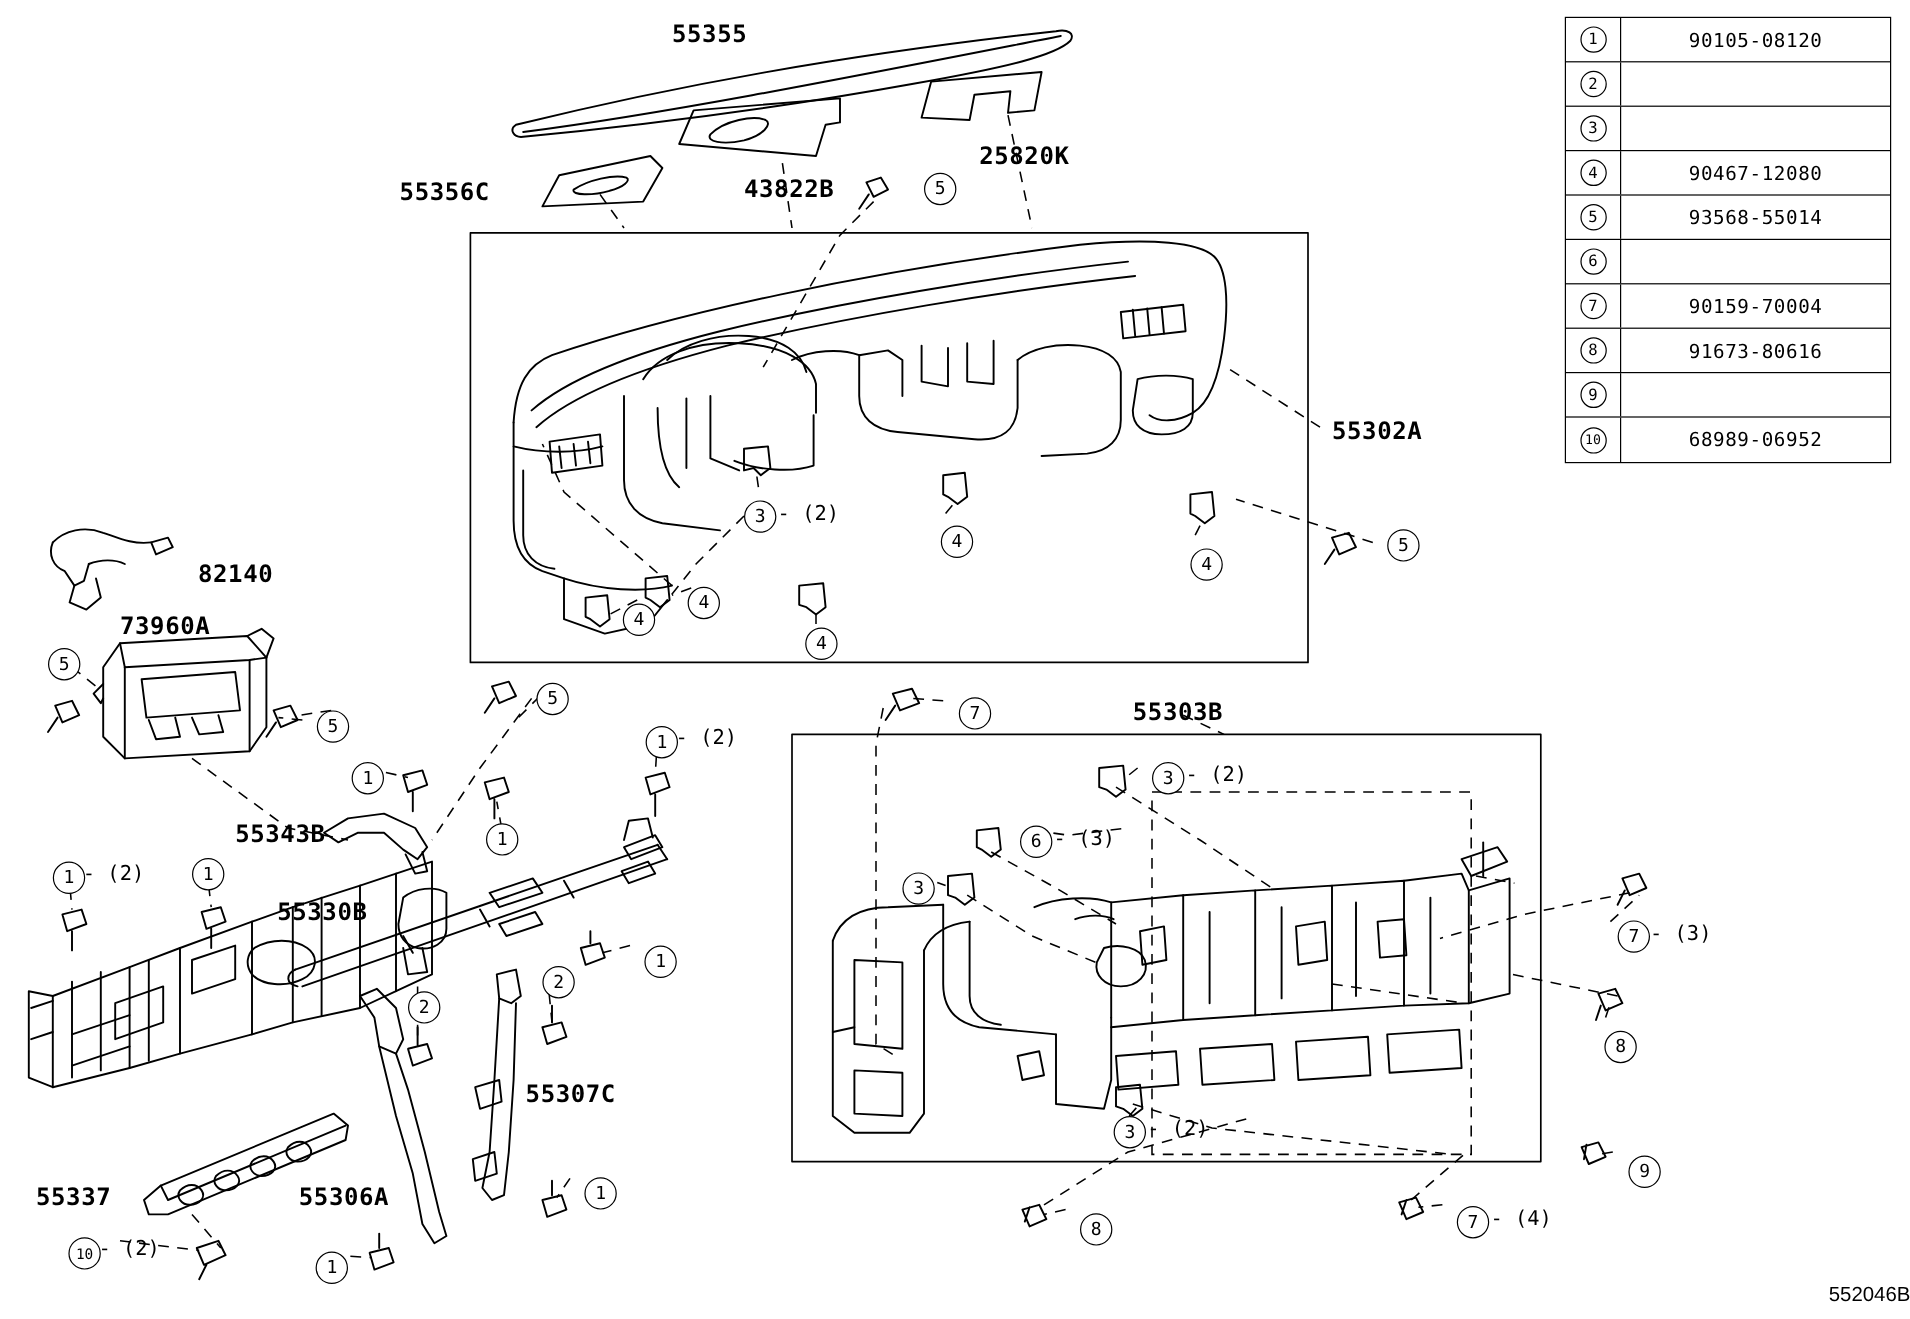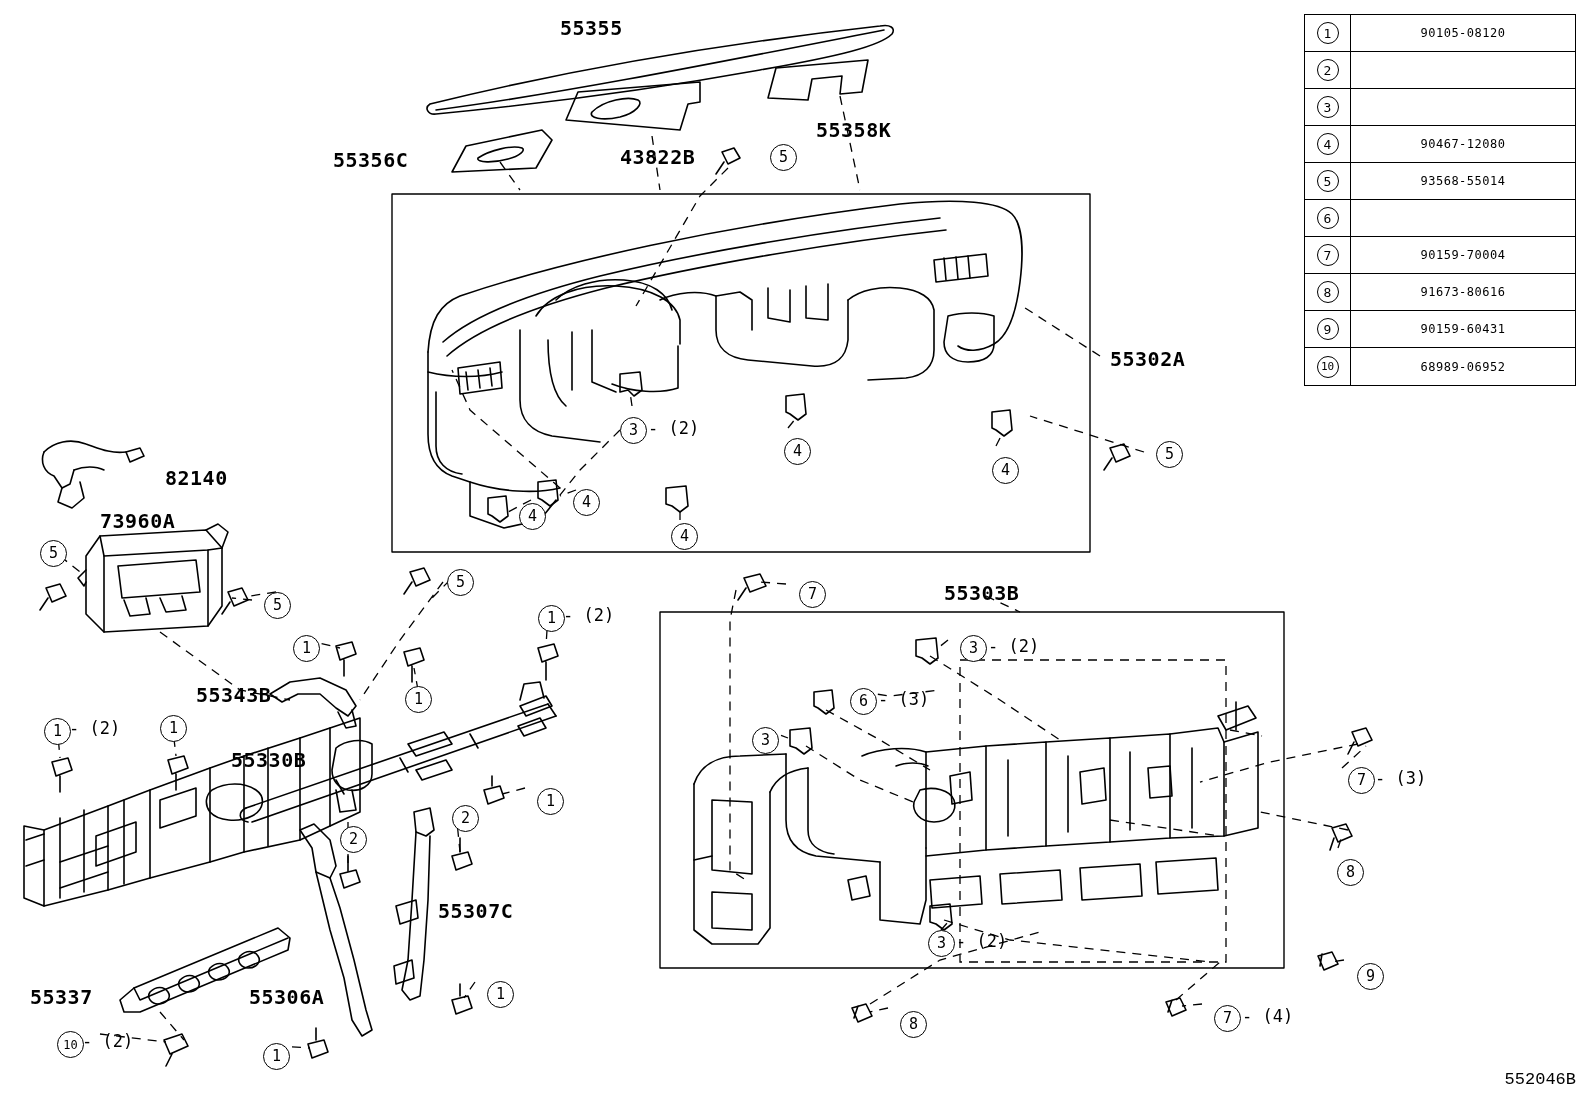--- a/index.html
+++ b/index.html
@@ -67,21 +67,21 @@
     line-height: 1;
     box-sizing: border-box;
   }
   .circ.two-digit { font-size: 11px; }
   .legend-code {
     flex: 1;
     display: flex;
     align-items: center;
     justify-content: center;
     font-family: "DejaVu Sans Mono", monospace;
-    font-size: 12px;
+    font-size: 16px;
     letter-spacing: 0.5px;
   }
   
   .balloon {
     position: absolute;
     width: 27px;
     height: 27px;
     border: 1.4px solid #000;
     border-radius: 50%;
     background: #fff;
@@ -103,23 +103,23 @@
   .partlabel {
     position: absolute;
     font-family: "DejaVu Sans Mono", monospace;
     font-size: 20px;
     font-weight: bold;
     white-space: nowrap;
     letter-spacing: 0.5px;
   }
   #figcode {
     position: absolute;
-    right: 16px;
+    right: 0;
     bottom: 10px;
-    font-family: Liberation Mono, monospace;
+    font-family: Liberation Sans, sans-serif;
     font-size: 17px;
   }
 </style>
 </head>
 <body>
 
 <div id="canvas">
 
   <svg class="layer" viewBox="0 0 1592 1099">
     <g fill="none" stroke="#000" stroke-width="1.6" stroke-linejoin="round" stroke-linecap="round">
@@ -360,21 +360,21 @@
       <path d="M960 660 L 1226 660 L 1226 962 L 960 962 Z"></path>
 
       <path d="M986 596 L 1020 612"></path>
     </g>
   </svg>
 
   <div id="labels">
     <div class="partlabel" style="left:560px;top:16px">55355</div>
     <div class="partlabel" style="left:333px;top:148px">55356C</div>
     <div class="partlabel" style="left:620px;top:145px">43822B</div>
-    <div class="partlabel" style="left:816px;top:118px">55358K</div>
+    <div class="partlabel" style="left:816px;top:118px">25820K</div>
     <div class="partlabel" style="left:1110px;top:347px">55302A</div>
     <div class="partlabel" style="left:165px;top:466px">82140</div>
     <div class="partlabel" style="left:100px;top:509px">73960A</div>
     <div class="partlabel" style="left:196px;top:683px">55343B</div>
     <div class="partlabel" style="left:231px;top:748px">55330B</div>
     <div class="partlabel" style="left:438px;top:899px">55307C</div>
     <div class="partlabel" style="left:30px;top:985px">55337</div>
     <div class="partlabel" style="left:249px;top:985px">55306A</div>
     <div class="partlabel" style="left:944px;top:581px">55303B</div>
   </div>
@@ -469,21 +469,20 @@
     <div class="legend-row">
       <div class="legend-num">
           <span class="circ">8</span>
         </div>
       <div class="legend-code">91673-80616</div>
     </div>
     <div class="legend-row">
       <div class="legend-num">
           <span class="circ">9</span>
         </div>
-      <div class="legend-code">90159-60431</div>
     </div>
     <div class="legend-row">
       <div class="legend-num">
           <span class="circ two-digit">10</span>
         </div>
       <div class="legend-code">68989-06952</div>
     </div>
   </div>
 
   <div id="figcode">552046B</div>

